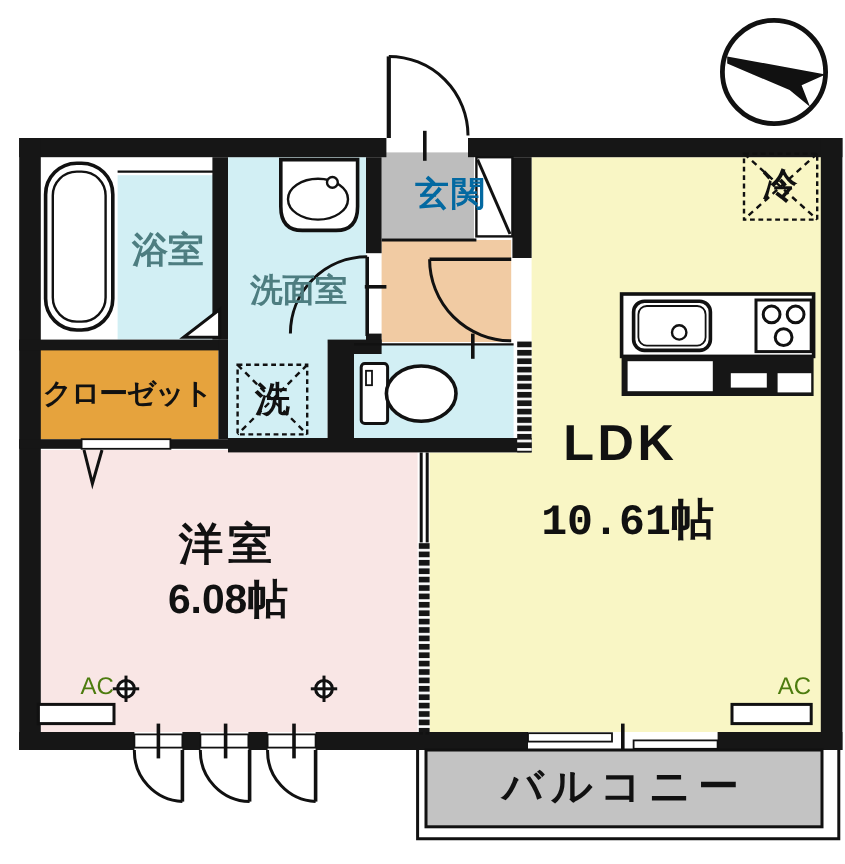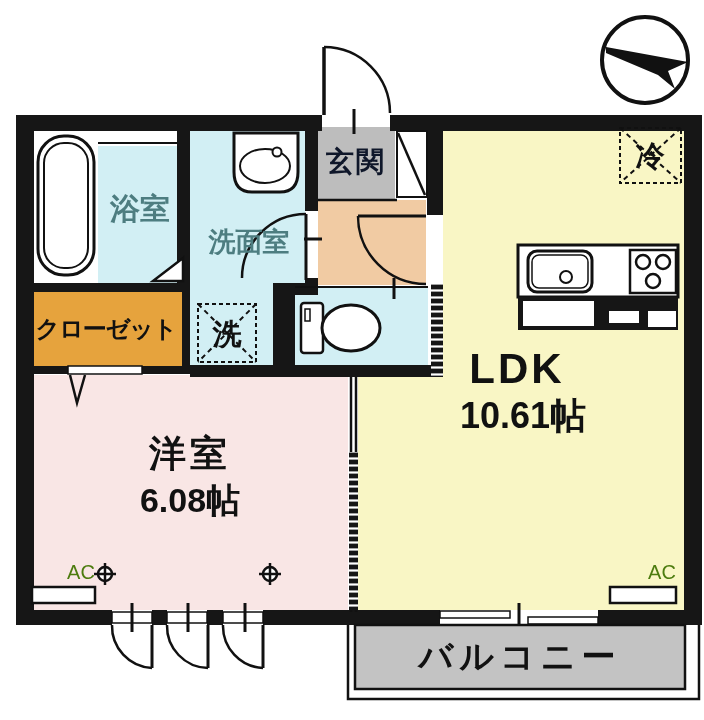--- a/index.html
+++ b/index.html
@@ -11,21 +11,21 @@
   .teal{color:var(--teal-text);}
   .sz30{font-size:30px;font-family:Liberation Serif, serif;}
   .sz27{font-size:27px;}
   .sz40{font-size:37px;letter-spacing:4px;}
   .sz42{font-size:42px;letter-spacing:3px;}
   .sz36{font-size:36px;}
   .sz34{font-size:34px;}
   .sz24{font-size:24px;letter-spacing:-1px;}
   .sz21{font-size:21px;letter-spacing:1px;}
   .ac{font-size:20px;color:#4d7c0f;font-weight:normal;margin-left:20px;}
-  .genkan{color:#0f172a;font-size:28px;letter-spacing:2px;}
+  .genkan{color:#0369a1;font-size:28px;letter-spacing:2px;margin-left:20px;}
   .mark{font-size:29px;}
   .balc{font-size:34px;letter-spacing:6px;}
 </style>
 </head>
 <body>
 
 <div id="stage">
 
 <svg id="plan-svg" width="704" height="720" viewBox="0 0 704 720">
   <defs>
@@ -210,20 +210,20 @@
   </g>
 </svg>
 
 <div class="label teal sz30" style="left:140px;top:209px;">浴室</div>
 <div class="label teal sz27" style="left:249px;top:242px;">洗面室</div>
 <div class="label genkan" style="left:356px;top:162px;">玄関</div>
 <div class="label sz24" style="left:106px;top:329px;">クローゼット</div>
 <div class="label mark" style="left:227px;top:334px;">洗</div>
 <div class="label mark" style="left:650px;top:156px;">冷</div>
 <div class="label sz42" style="left:517px;top:369px;">LDK</div>
-<div class="label sz36" style="left:523px;top:416px;">10.61帖</div>
+<div class="label sz36" style="left:523px;top:436px;font-family:Liberation Mono, monospace;">10.61帖</div>
 <div class="label sz40" style="left:190px;top:453px;">洋室</div>
 <div class="label sz34" style="left:190px;top:500px;text-align:center;">6.08帖</div>
 <div class="label ac" style="left:61px;top:572px;">AC</div>
 <div class="label ac" style="left:642px;top:572px;">AC</div>
 <div class="label balc" style="left:520px;top:656px;">バルコニー</div>
 
 </div>
 
 </body></html>

